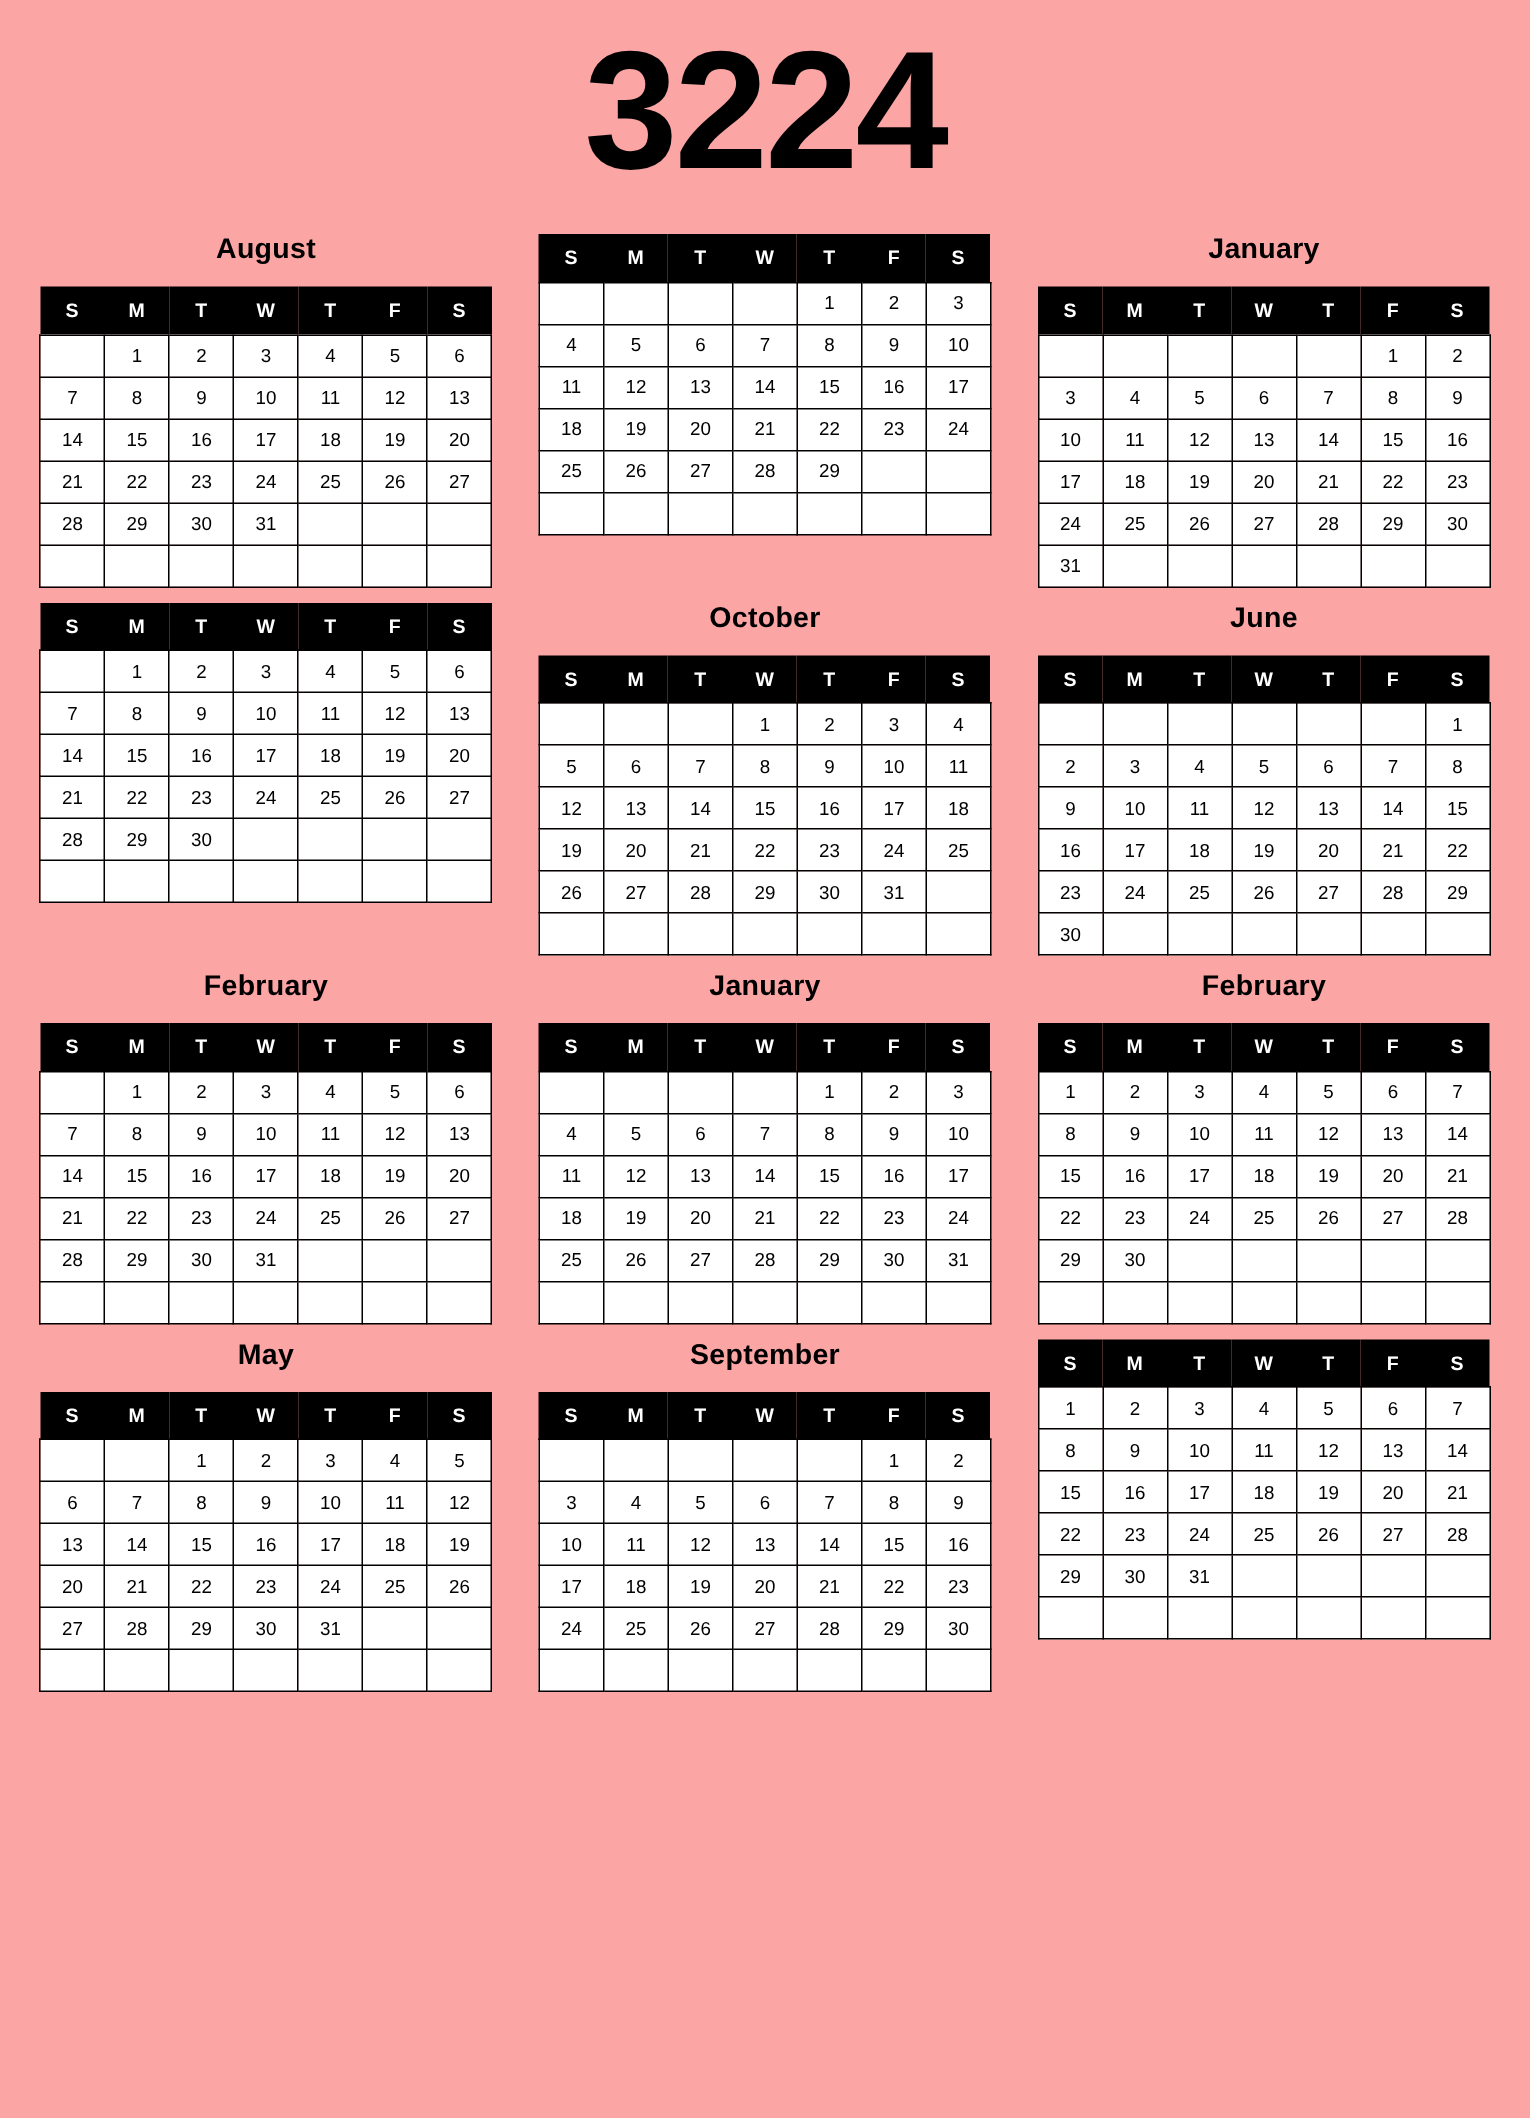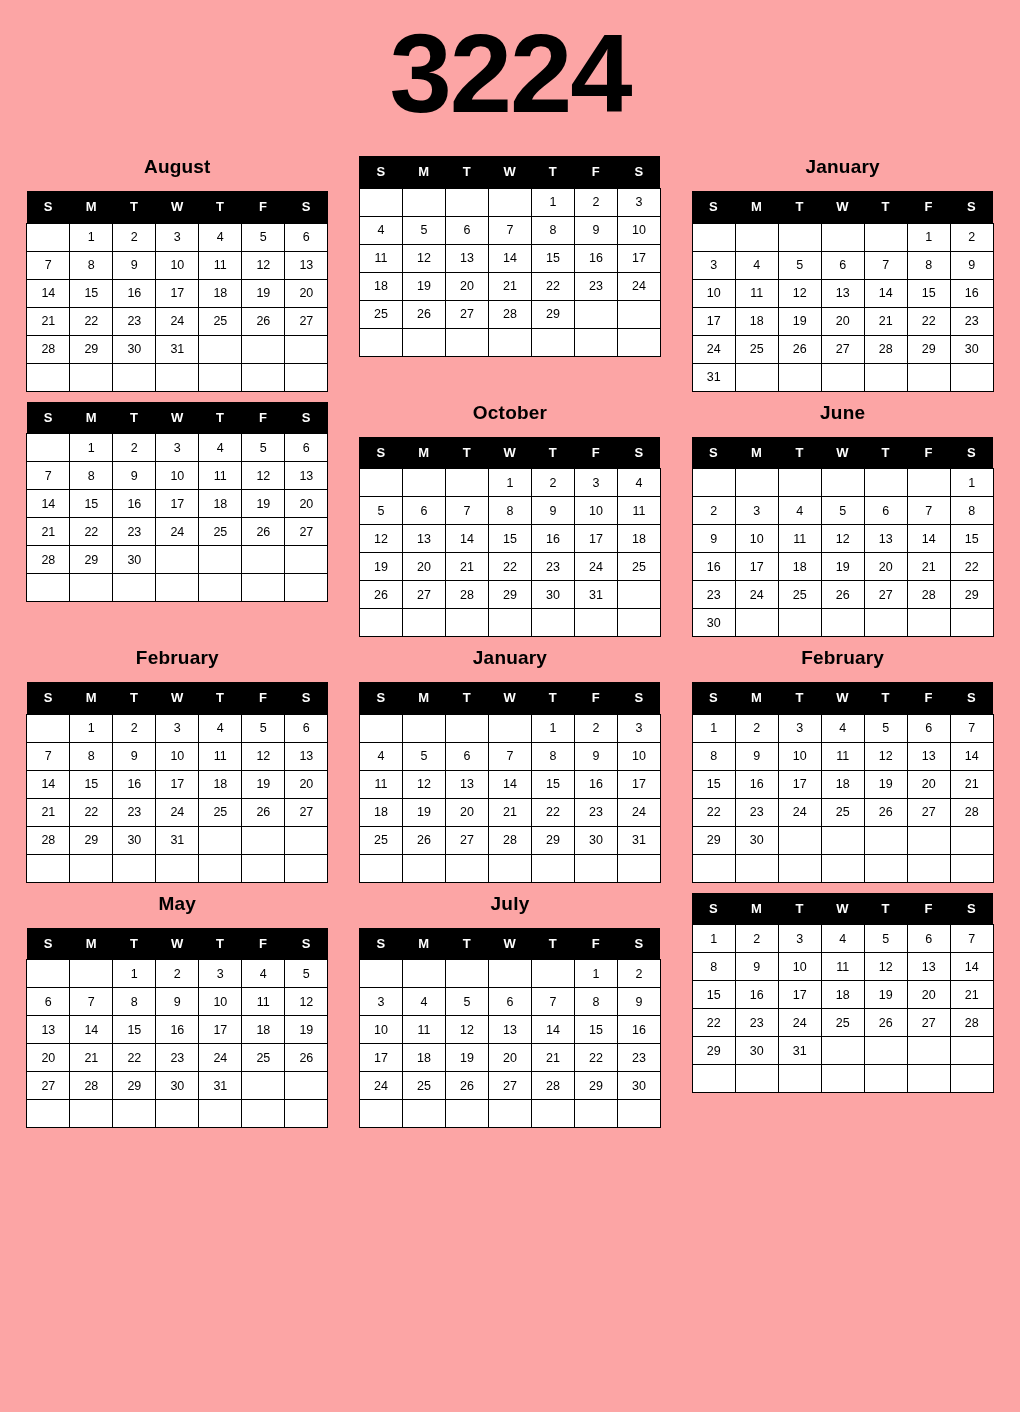--- a/index.html
+++ b/index.html
@@ -794,21 +794,21 @@
               <td></td>
               <td></td>
               <td></td>
               <td></td>
               <td></td>
             </tr>
           </tbody>
         </table>
       </div>
       <div class="month">
-        <div class="month-name">July</div>
+        <div class="month-name">September</div>
         <table class="cal">
           <thead>
             <tr>
               <th>S</th>
               <th>M</th>
               <th>T</th>
               <th>W</th>
               <th>T</th>
               <th>F</th>
               <th>S</th>

